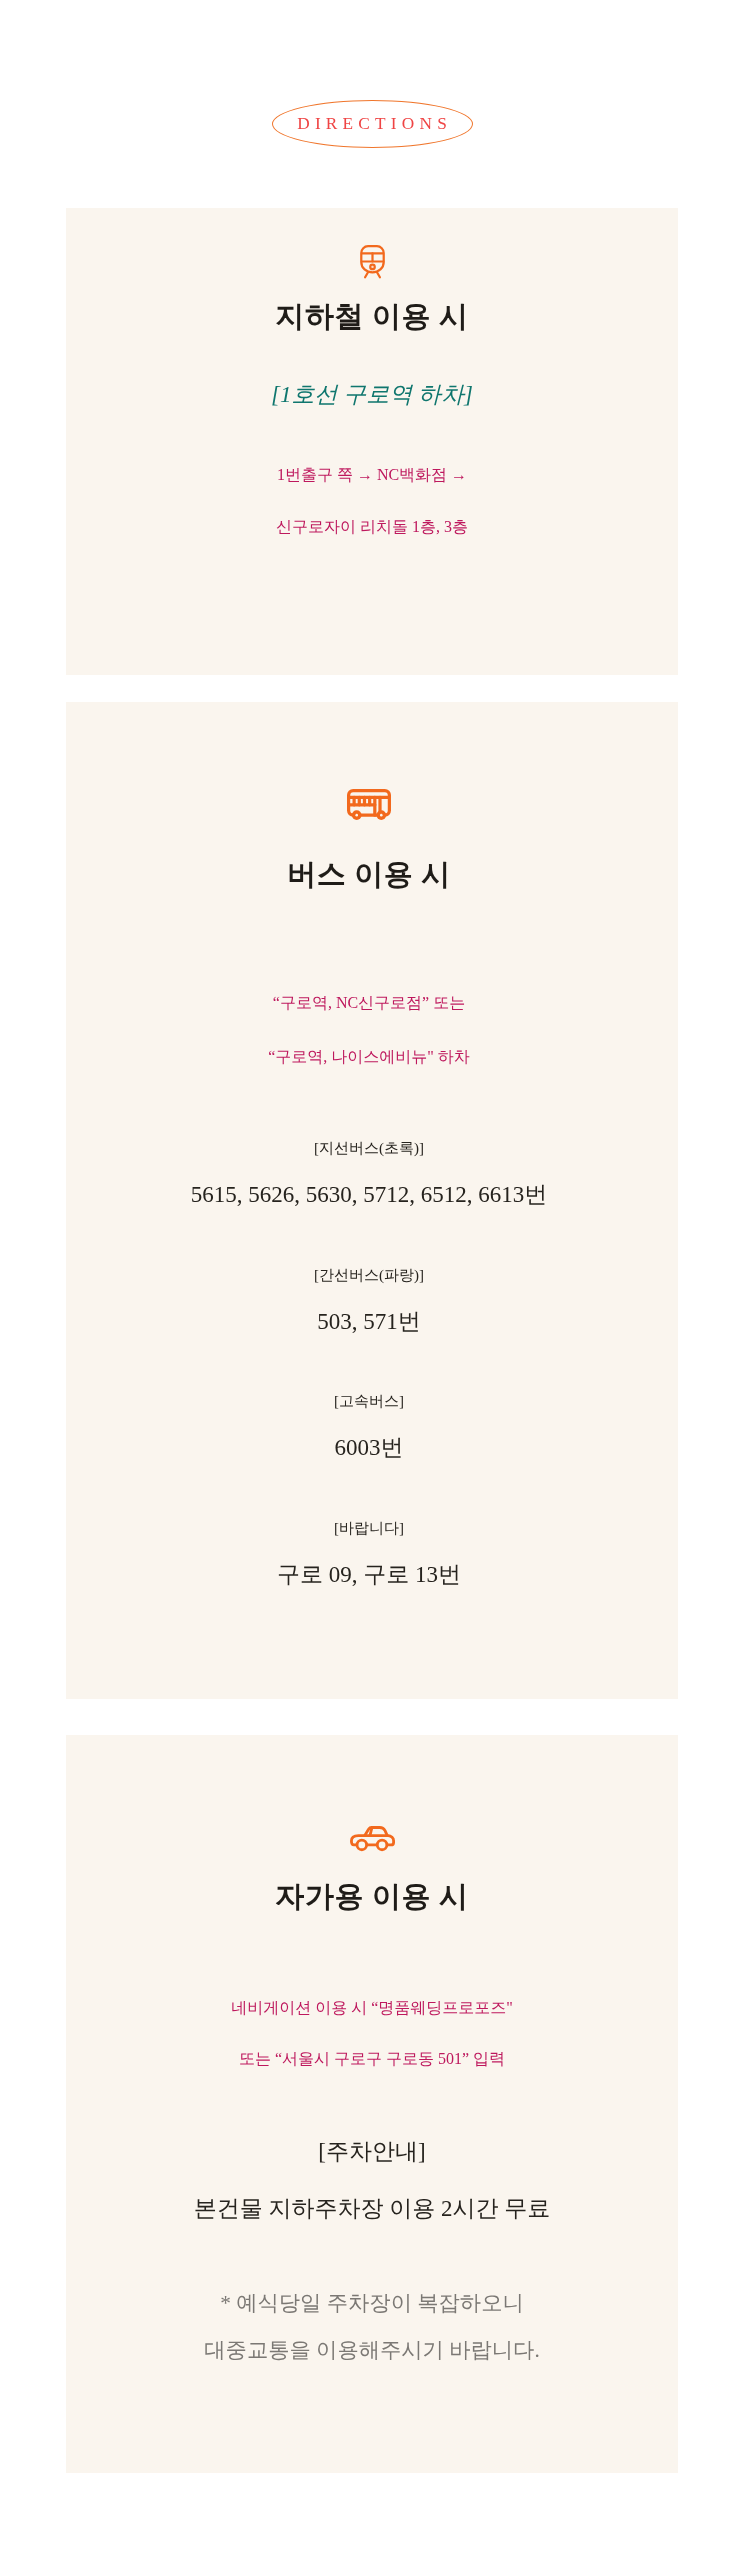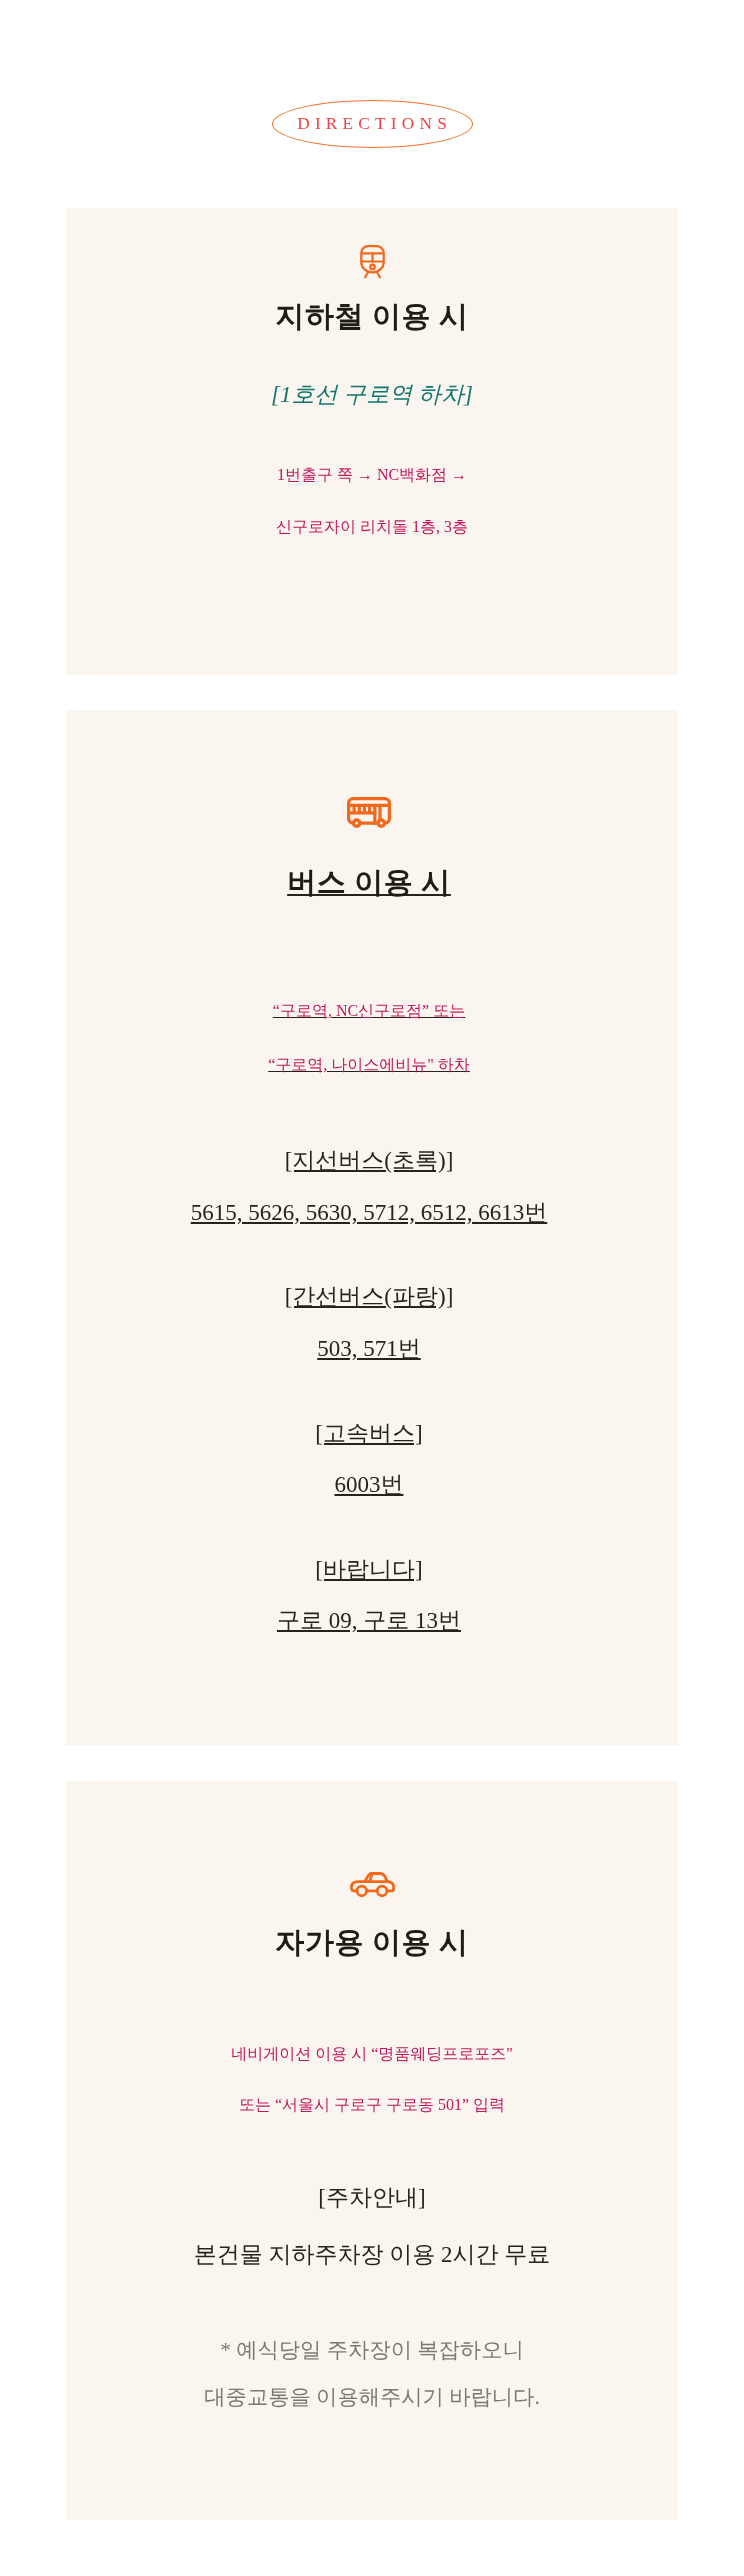--- a/index.html
+++ b/index.html
@@ -31,21 +31,21 @@
     font-weight: 400;
   }
   .card {
     width: 612px;
     margin: 0 auto;
     background: #faf5ee;
     text-align: center;
     box-sizing: border-box;
   }
   .card-subway { margin-top: 60px; padding: 36px 23px 122px 23px; }
-  .card-bus    { margin-top: 35px;  padding: 84px 29px 110px 23px; text-decoration: underline; }
+  .card-bus    { margin-top: 27px;  padding: 84px 29px 110px 23px; }
   .card-car    { margin-top: 36px;  padding: 86px 23px 99px 23px; }
   .icon-row { display: flex; justify-content: center; color: #f2691d; }
   .icon-row svg { display: block; }
   .card-subway .icon-row { margin-bottom: 21px; }
   .card-bus    .icon-row { margin-bottom: 37px; }
   .card-car    .icon-row { margin-bottom: 28px; }
   .section-title {
     margin: 0;
     font-size: 29px;
     line-height: 1.15;
@@ -66,21 +66,21 @@
   .body-lines p {
     margin: 0;
     font-size: 16px;
     line-height: 52px;
     color: #be185d;
   }
   .card-bus .stop-lines p { line-height: 54px; }
   .card-bus .stop-lines { margin-bottom: 55px; }
   .bus-group { margin-bottom: 57px; }
   .bus-group:last-child { margin-bottom: 0; }
-  .bus-group .group-heading { margin: 0 0 24px 0; font-size: 23px; line-height: 1.2; }
+  .bus-group .group-heading { margin: 0 0 24px 0; font-size: 15px; line-height: 1.2; }
   .bus-group .group-value   { margin: 0; font-size: 23px; line-height: 1.2; }
   .card-car .nav-lines { margin-bottom: 54px; }
   .card-car .nav-lines p { line-height: 51px; }
   .parking-heading { margin: 0 0 29px 0; font-size: 23px; line-height: 1.2; }
   .parking-line    { margin: 0 0 58px 0; font-size: 23px; line-height: 1.2; }
   .note p {
     margin: 0;
     font-size: 21.3px;
     line-height: 47px;
     color: #7b7874;

